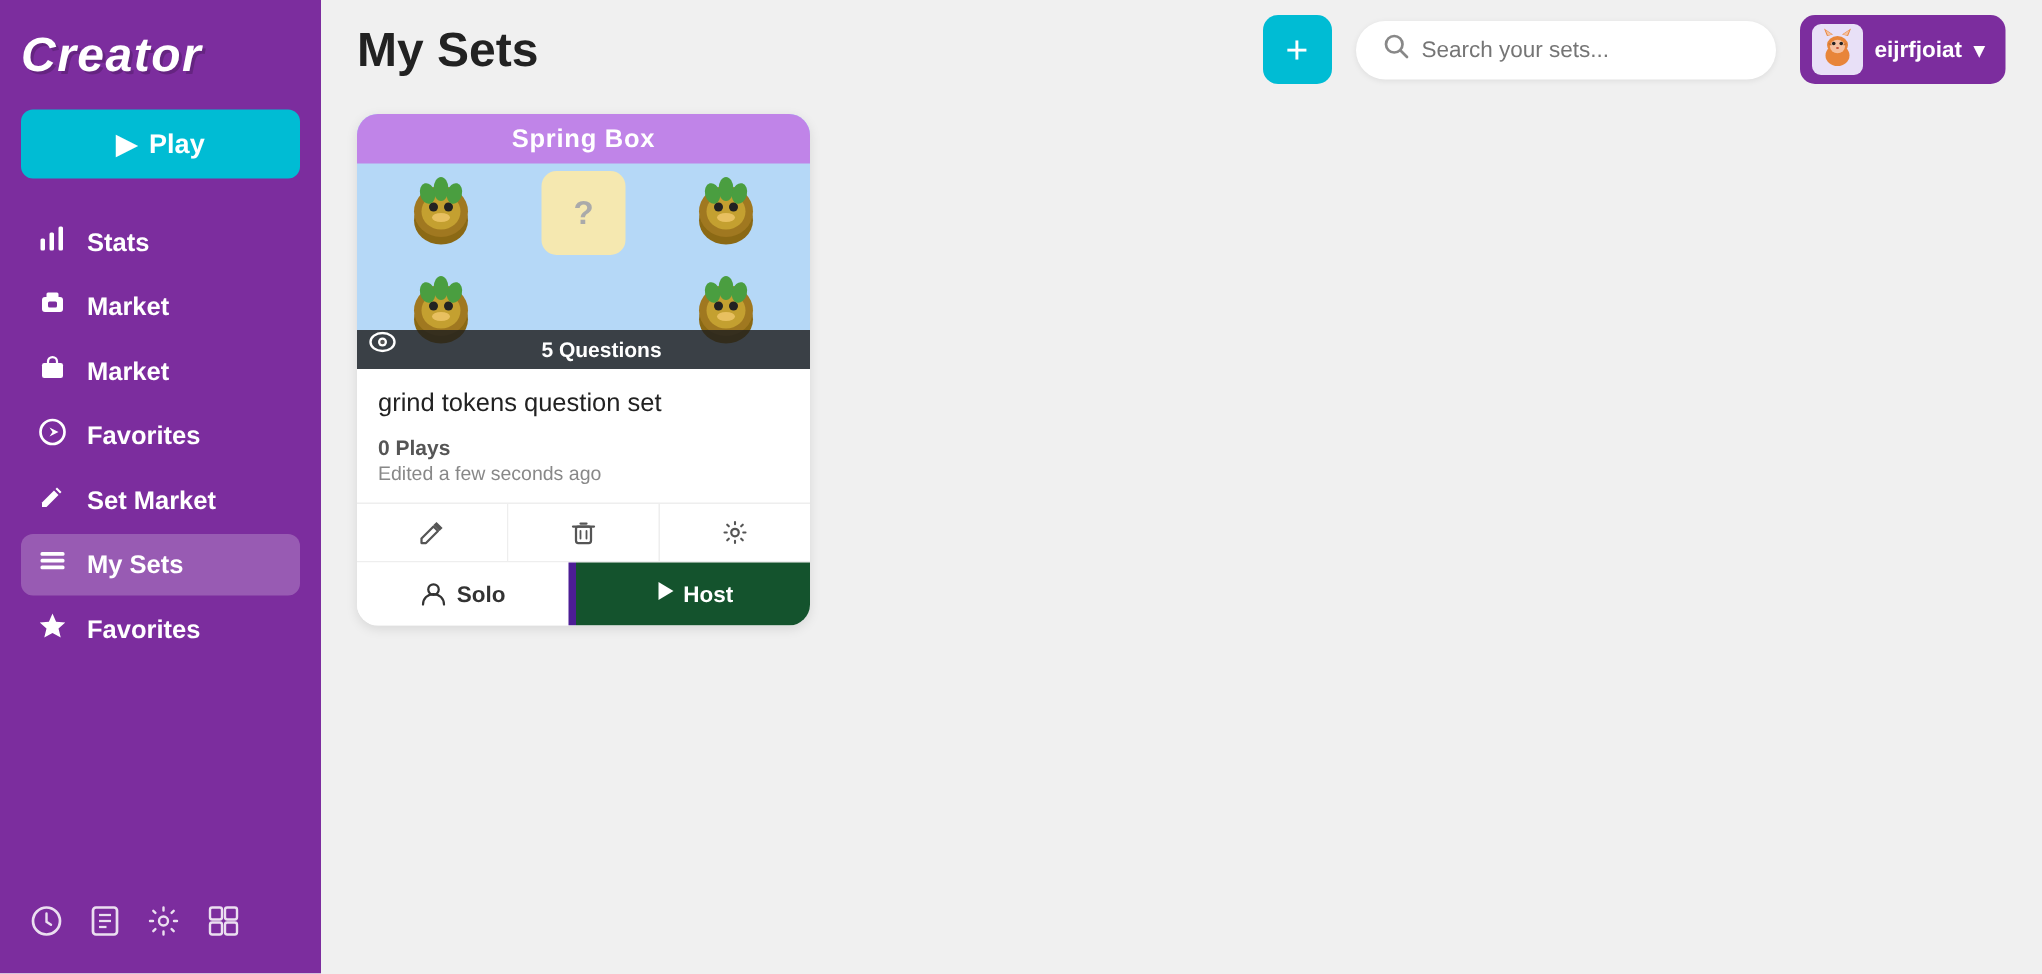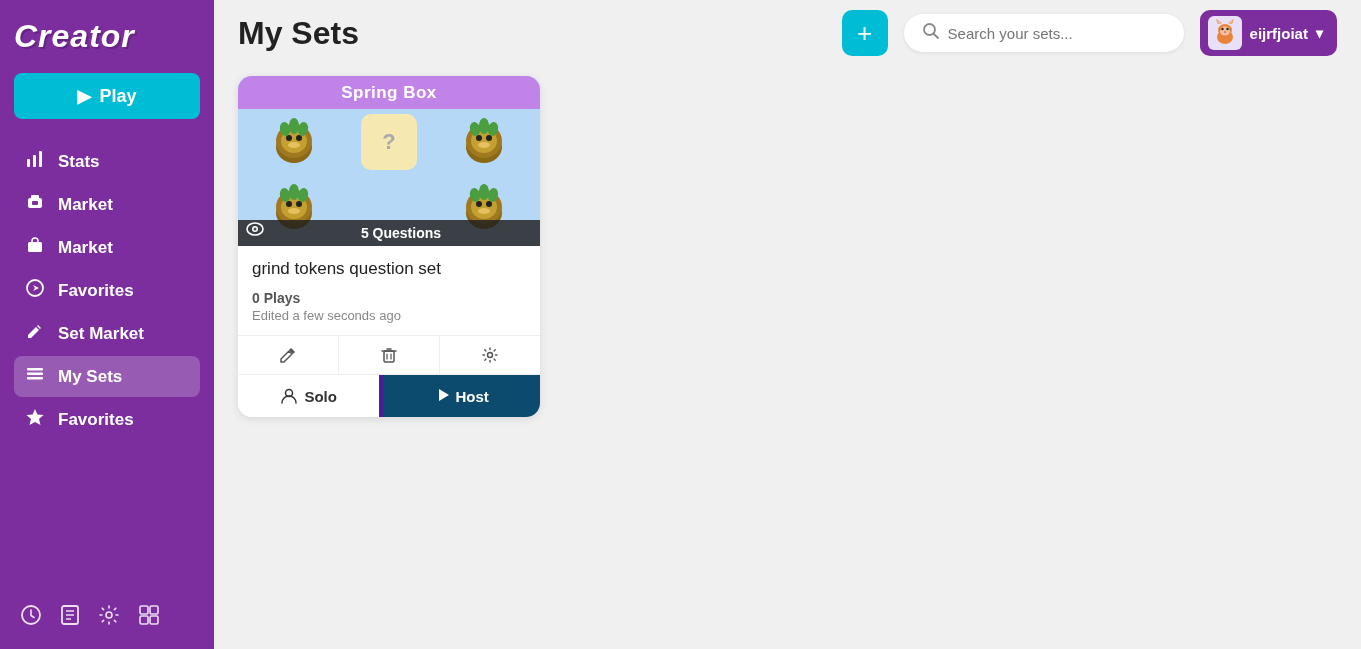--- a/index.html
+++ b/index.html
@@ -341,21 +341,21 @@
       color: #333;
       display: flex;
       align-items: center;
       justify-content: center;
       gap: 6px;
     }
 
     .host-btn {
       flex: 1.1;
       padding: 10px 0;
-      background: #0c4a6e;
+      background: #14532d;
       border: none;
       cursor: pointer;
       font-size: 15px;
       font-weight: 700;
       color: white;
       display: flex;
       align-items: center;
       justify-content: center;
       gap: 6px;
       border-radius: 0 0 8px 0;

